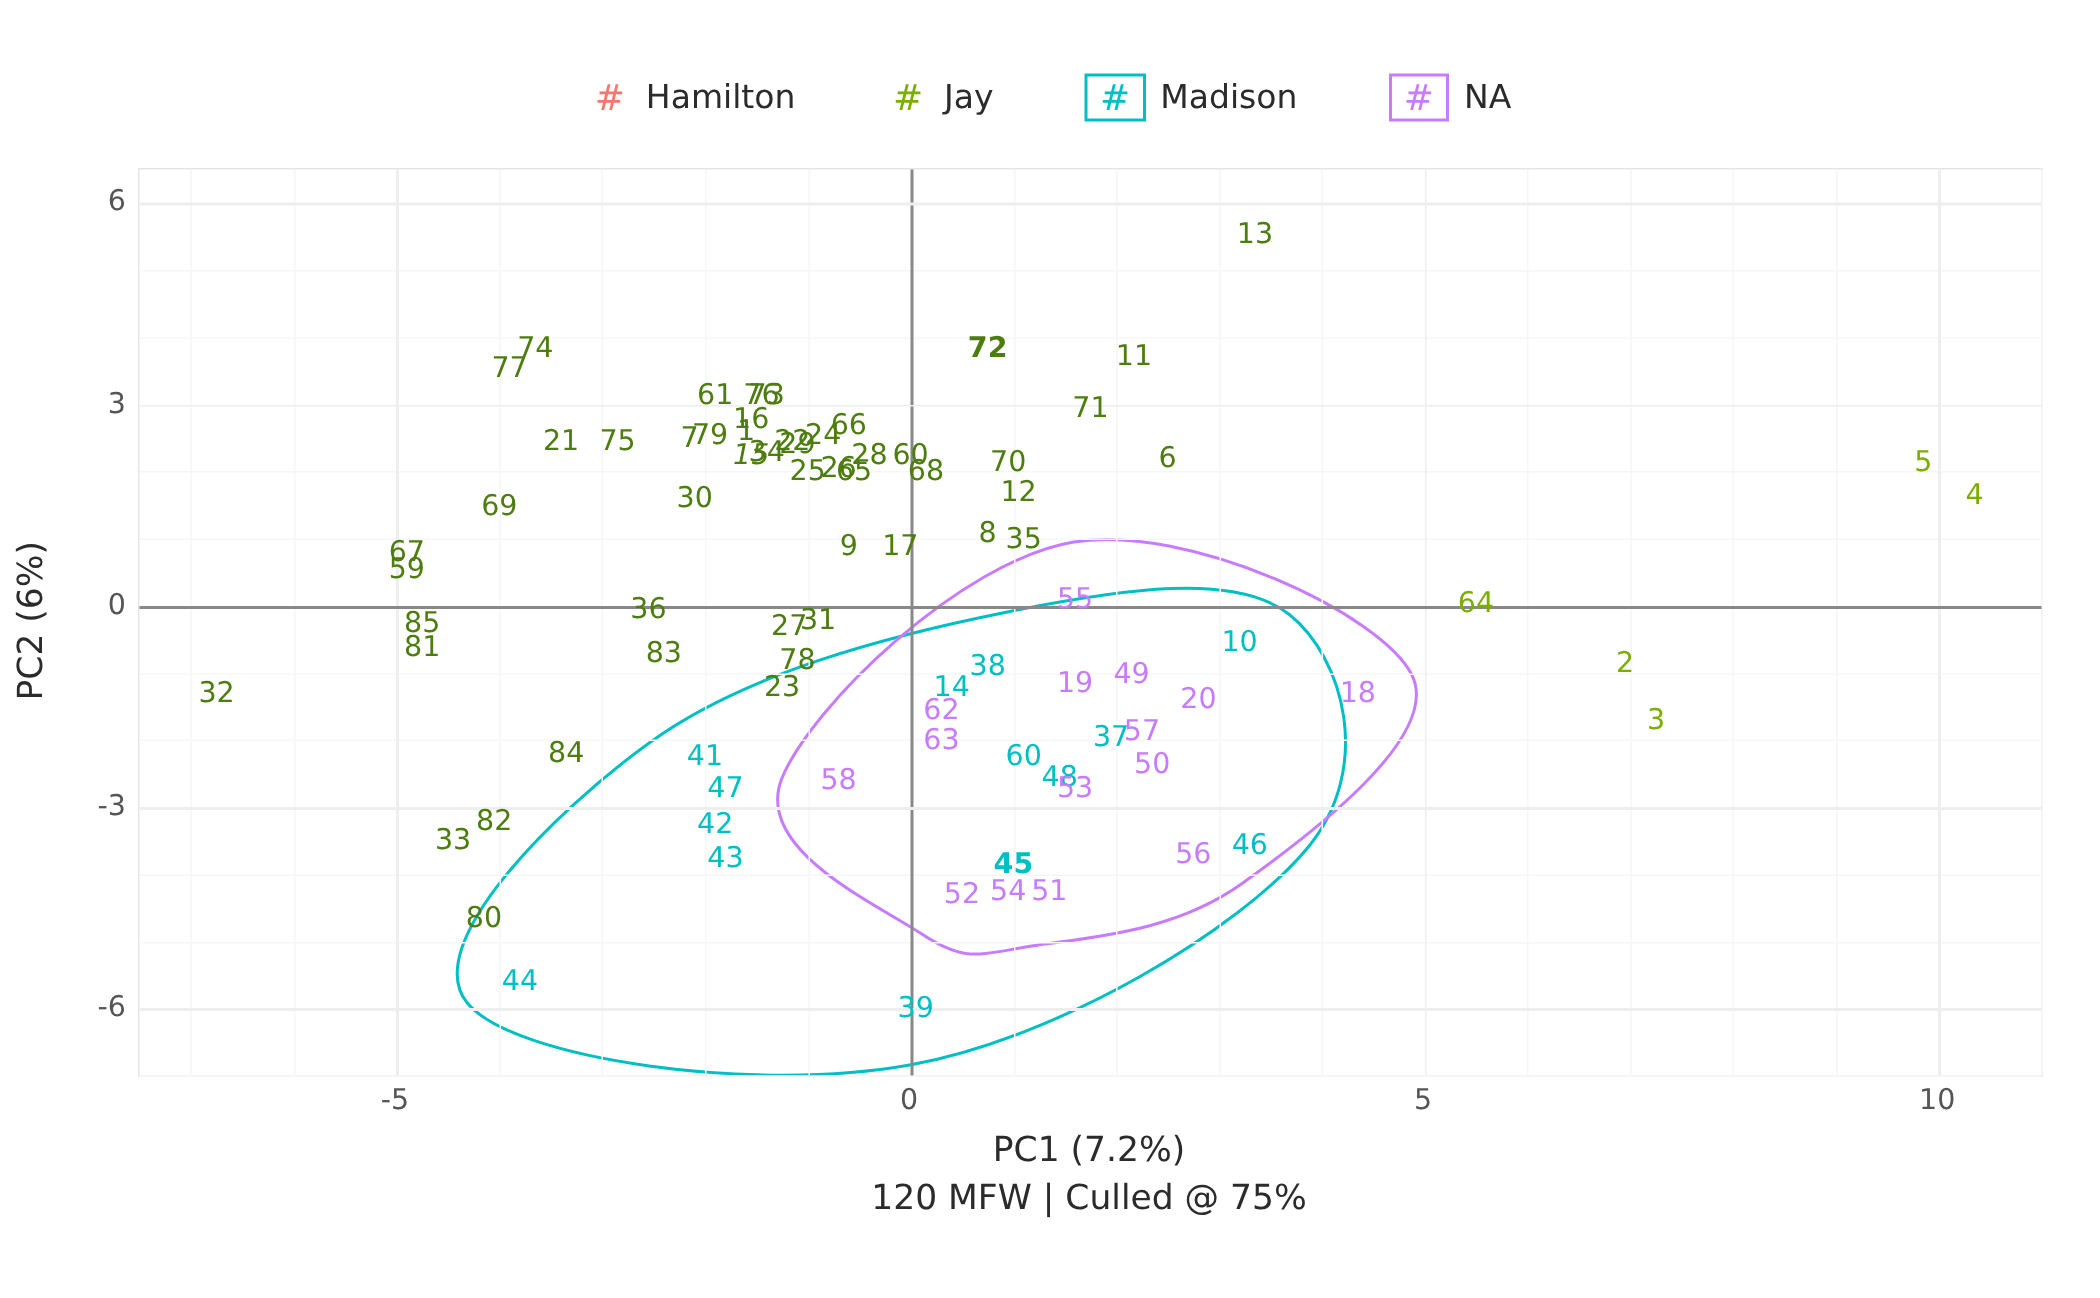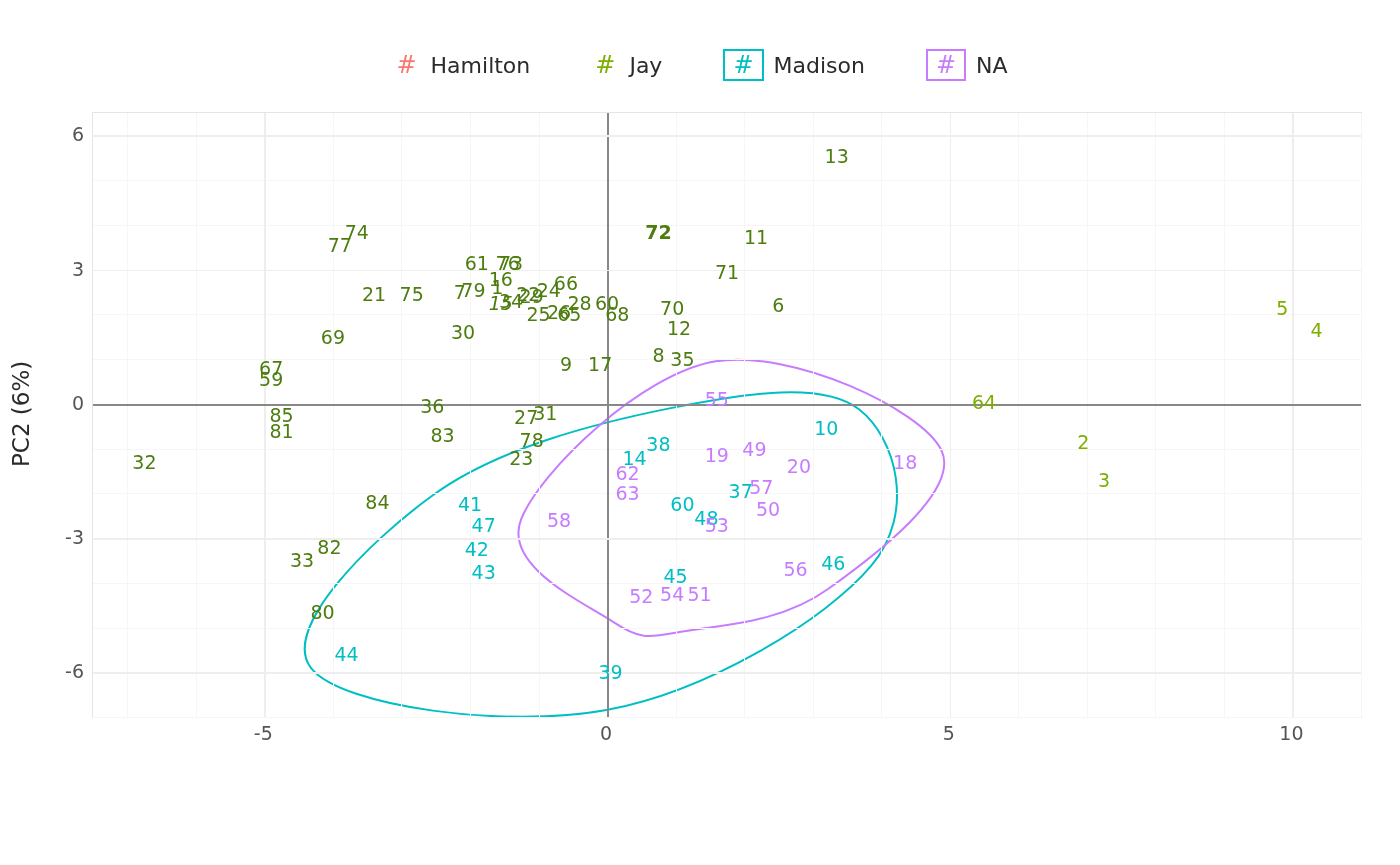--- a/index.html
+++ b/index.html
@@ -169,41 +169,43 @@
       <div class="pt Madison" style="left: 733.384px; top: 315.422px;">10</div>
       <div class="pt Madison" style="left: 541.47px; top: 344.504px;">14</div>
       <div class="pt Madison" style="left: 647.708px; top: 378.059px;">37</div>
       <div class="pt Madison" style="left: 565.459px; top: 331.081px;">38</div>
       <div class="pt Madison" style="left: 517.481px; top: 559.259px;">39</div>
       <div class="pt Madison" style="left: 589.449px; top: 391.481px;">60</div>
       <div class="pt Madison" style="left: 376.973px; top: 391.481px;">41</div>
       <div class="pt Madison" style="left: 383.827px; top: 436.222px;">42</div>
       <div class="pt Madison" style="left: 390.681px; top: 458.593px;">43</div>
       <div class="pt Madison" style="left: 253.6px; top: 541.363px;">44</div>
-      <div class="pt Madison" style="left: 582.595px; top: 463.067px;">45</div>
+      <div class="pt Madison" style="left: 582.595px; top: 463.067px; font-weight: bold;">45</div>
       <div class="pt Madison" style="left: 740.238px; top: 449.644px;">46</div>
       <div class="pt Madison" style="left: 390.681px; top: 411.615px;">47</div>
       <div class="pt Madison" style="left: 613.438px; top: 404.904px;">48</div>
       <div class="pt NA" style="left: 812.205px; top: 348.978px;">18</div>
       <div class="pt NA" style="left: 623.719px; top: 342.267px;">19</div>
       <div class="pt NA" style="left: 705.968px; top: 353.452px;">20</div>
       <div class="pt NA" style="left: 661.416px; top: 335.556px;">49</div>
       <div class="pt NA" style="left: 675.124px; top: 395.956px;">50</div>
       <div class="pt NA" style="left: 606.584px; top: 480.963px;">51</div>
       <div class="pt NA" style="left: 548.324px; top: 483.2px;">52</div>
       <div class="pt NA" style="left: 623.719px; top: 411.615px;">53</div>
       <div class="pt NA" style="left: 579.168px; top: 480.963px;">54</div>
       <div class="pt NA" style="left: 623.719px; top: 286.341px;">55</div>
       <div class="pt NA" style="left: 702.541px; top: 456.356px;">56</div>
       <div class="pt NA" style="left: 668.27px; top: 373.585px;">57</div>
       <div class="pt NA" style="left: 466.076px; top: 407.141px;">58</div>
       <div class="pt NA" style="left: 534.616px; top: 360.163px;">62</div>
       <div class="pt NA" style="left: 534.616px; top: 380.296px;">63</div>
     </div>
 
+  <div class="axis-x-label axis-label">PC1 (7.2%)</div>
+  <div class="subtitle sub1">120 MFW | Culled @ 75%</div>
 <div class="tick-x" style="left: 263.351px;">-5</div>
     <div class="tick-x" style="left: 606.054px;">0</div>
     <div class="tick-x" style="left: 948.757px;">5</div>
     <div class="tick-x" style="left: 1291.46px;">10</div>
     <div class="tick-y" style="top: 671.259px;">-6</div>
     <div class="tick-y" style="top: 537.037px;">-3</div>
     <div class="tick-y" style="top: 402.815px;">0</div>
     <div class="tick-y" style="top: 268.593px;">3</div>
     <div class="tick-y" style="top: 134.37px;">6</div>
   </div>

